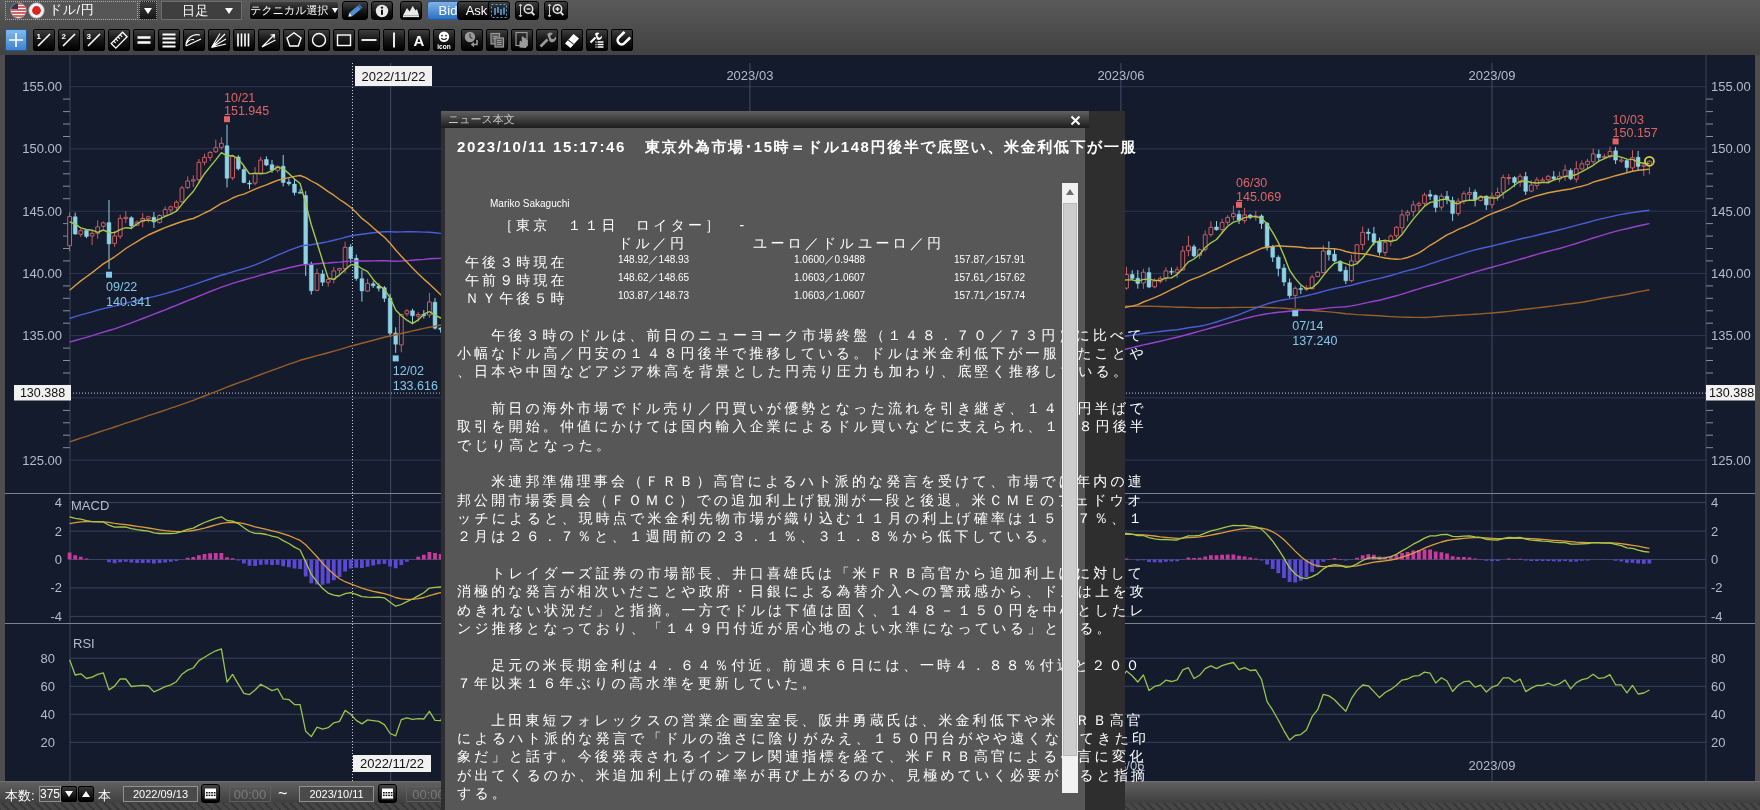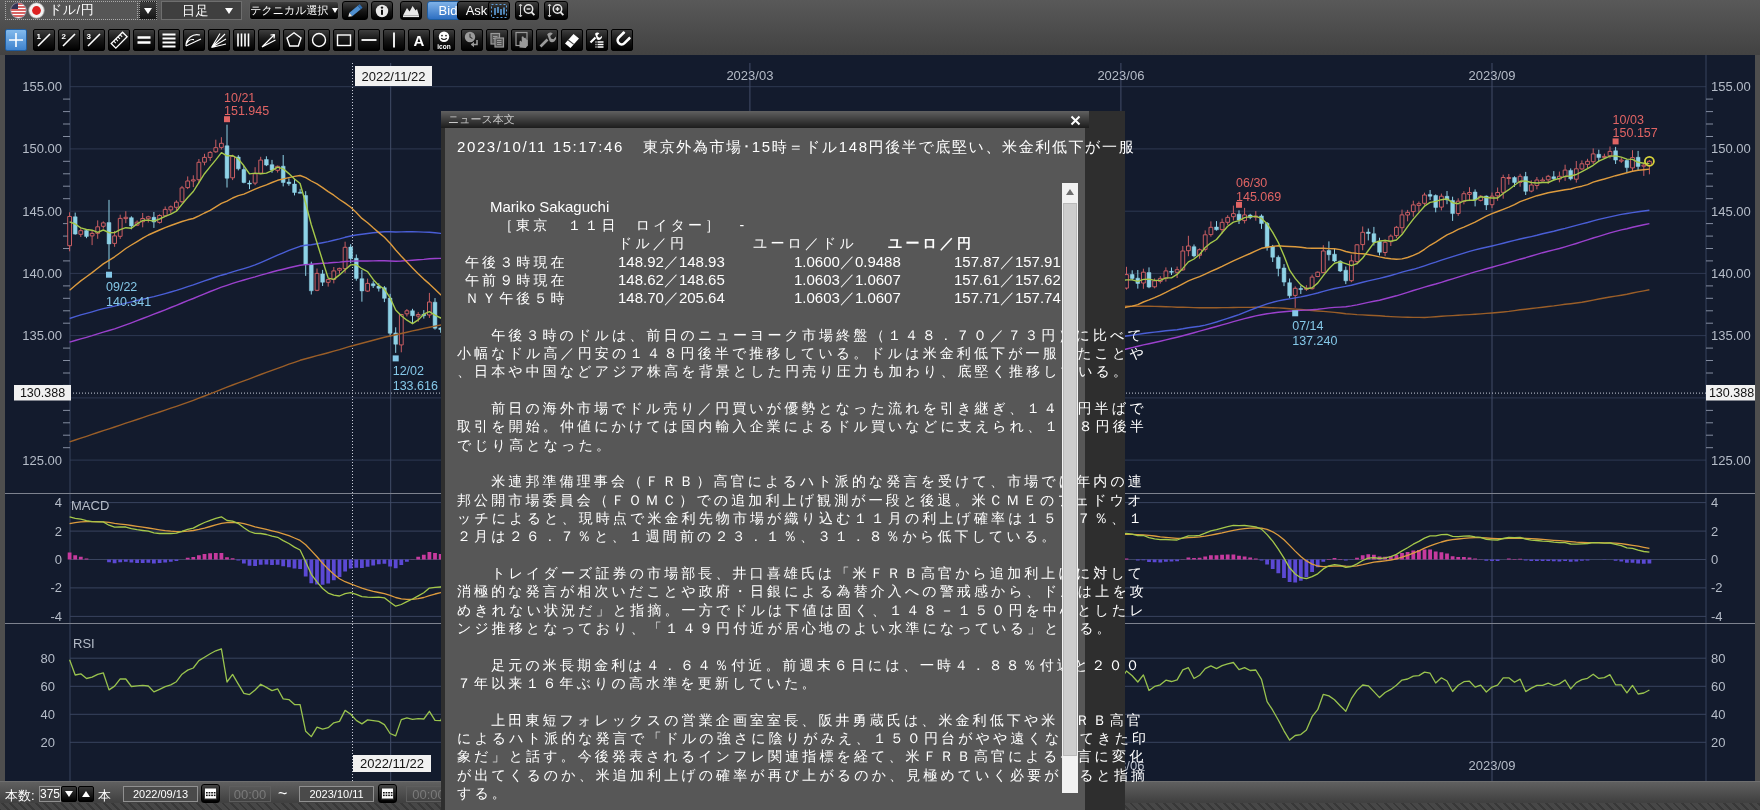--- a/index.html
+++ b/index.html
@@ -13,21 +13,21 @@
 #bbar .hatch{position:absolute;left:0;top:21px;width:1760px;height:8px;background:repeating-linear-gradient(45deg,#383838 0 2px,#474747 2px 6px)}
 .bt{position:absolute;top:5px;color:#fff;font-size:13px;white-space:pre}
 .bbx{position:absolute;top:4px;height:16px;border:1px solid #909090;background:#4A4A4A;color:#fff;font-size:11px;display:flex;align-items:center;justify-content:center;white-space:pre}
 .bbtn{position:absolute;top:4px;width:16px;height:16px;background:linear-gradient(#383838,#000);border:1px solid #000;border-radius:2px;display:flex;align-items:center;justify-content:center}
 .cal{position:absolute;top:2px;width:19px;height:19px;background:linear-gradient(#444,#000);border:1px solid #000;border-radius:3px;display:flex;align-items:center;justify-content:center}
 .tdis{position:absolute;top:4px;height:16px;border:1px solid #5E5E5E;color:#7A7A7A;font-size:13px;display:flex;align-items:center;justify-content:center}
 #pop{position:absolute;left:441px;top:111px;width:684px;height:699px;background:#2E2E2E}
 #ptit{position:absolute;left:0;top:0;width:648px;height:17px;background:linear-gradient(#606060,#1C1C1C);color:#C8C8C8;font-size:11px;line-height:17px;padding-left:7px}
 #pbody{position:absolute;left:4px;top:17px;width:640px;height:682px;background:#575757}
 .ptx{position:absolute;color:#fff;font-size:14px;line-height:18.33px;letter-spacing:3.1px;white-space:pre}
-.ptn{position:absolute;color:#fff;font-size:15px;white-space:pre}
+.ptn{position:absolute;color:#fff;font-size:10px;white-space:pre}
 #psb{position:absolute;left:621px;top:72px;width:16px;height:610px;background:#F2F2F2}
 #psth{position:absolute;left:622px;top:92px;width:14px;height:553px;background:#CDCDCD;border:1px solid #B9B9B9}
 </style></head><body>
 <div id="app">
 <div id="tbar">
       <div class="abs" style="left:5px;top:1px;width:133px;height:19px;background:#565656;border:1px dotted #AAA;display:flex;align-items:flex-end">
         <span style="margin-left:4px;display:inline-flex">
           <svg width="17" height="17" viewBox="0 0 17 17">
             <defs>
               <clipPath id="cus">
@@ -412,36 +412,36 @@
           <rect x="0.5" y="1" width="12" height="11" fill="none" stroke="#333"></rect>
         </svg>
       </div>
       <div class="tdis" style="left:406px;width:45px">00:00</div>
     </div>
     <div id="pop">
       <div id="ptit">ニュース本文<span style="position:absolute;right:8px;top:3px"><svg width="11" height="11" viewBox="0 0 11 11">
             <path d="M1.5 1.5l8 8M9.5 1.5l-8 8" stroke="#fff" stroke-width="2"></path>
           </svg></span></div>
       <div id="pbody"></div>
-      <div class="ptn" style="left:16px;top:27px;font-weight:normal;font-size:15px;letter-spacing:1.6px">2023/10/11 15:17:46<span style="letter-spacing:0">　&nbsp;</span>東京外為市場･15時＝ドル148円後半で底堅い、米金利低下が一服</div>
+      <div class="ptn" style="left:16px;top:27px;font-weight:bold;font-size:15px;letter-spacing:1.6px">2023/10/11 15:17:46<span style="letter-spacing:0">　&nbsp;</span>東京外為市場･15時＝ドル148円後半で底堅い、米金利低下が一服</div>
       <div class="ptn" style="left:49px;top:86.5px;">Mariko Sakaguchi</div>
       <div class="ptx" style="left:58px;top:104.8px;">［東京　１１日　ロイター］　-</div>
       <div class="ptx" style="left:177px;top:123.2px;">ドル／円</div>
       <div class="ptx" style="left:312px;top:123.2px;">ユーロ／ドル</div>
-      <div class="ptx" style="left:447px;top:123.2px;font-weight:bold;">ユーロ／円</div>
+      <div class="ptx" style="left:417px;top:123.2px;">ユーロ／円</div>
       <div class="ptx" style="left:24px;top:141.5px;">午後３時現在</div>
       <div class="ptn" style="left:177px;top:141.5px;">148.92／148.93</div>
       <div class="ptn" style="left:353px;top:141.5px;">1.0600／0.9488</div>
       <div class="ptn" style="left:513px;top:141.5px;">157.87／157.91</div>
       <div class="ptx" style="left:24px;top:159.8px;">午前９時現在</div>
       <div class="ptn" style="left:177px;top:159.8px;">148.62／148.65</div>
       <div class="ptn" style="left:353px;top:159.8px;">1.0603／1.0607</div>
       <div class="ptn" style="left:513px;top:159.8px;">157.61／157.62</div>
       <div class="ptx" style="left:24px;top:178.1px;">ＮＹ午後５時</div>
-      <div class="ptn" style="left:177px;top:178.1px;">148.70／205.64</div>
+      <div class="ptn" style="left:177px;top:178.1px;">103.87／148.73</div>
       <div class="ptn" style="left:353px;top:178.1px;">1.0603／1.0607</div>
       <div class="ptn" style="left:513px;top:178.1px;">157.71／157.74</div>
       <div class="ptx" style="left:16px;top:214.8px;">　　午後３時のドルは、前日のニューヨーク市場終盤（１４８．７０／７３円）に比べて<br>小幅なドル高／円安の１４８円後半で推移している。ドルは米金利低下が一服したことや<br>、日本や中国などアジア株高を背景とした円売り圧力も加わり、底堅く推移している。</div>
       <div class="ptx" style="left:16px;top:288.1px;">　　前日の海外市場でドル売り／円買いが優勢となった流れを引き継ぎ、１４８円半ばで<br>取引を開始。仲値にかけては国内輸入企業によるドル買いなどに支えられ、１４８円後半<br>でじり高となった。</div>
       <div class="ptx" style="left:16px;top:361.4px;">　　米連邦準備理事会（ＦＲＢ）高官によるハト派的な発言を受けて、市場では年内の連<br>邦公開市場委員会（ＦＯＭＣ）での追加利上げ観測が一段と後退。米ＣＭＥのフェドウオ<br>ッチによると、現時点で米金利先物市場が織り込む１１月の利上げ確率は１５．７％、１<br>２月は２６．７％と、１週間前の２３．１％、３１．８％から低下している。</div>
       <div class="ptx" style="left:16px;top:453.1px;">　　トレイダーズ証券の市場部長、井口喜雄氏は「米ＦＲＢ高官から追加利上げに対して<br>消極的な発言が相次いだことや政府・日銀による為替介入への警戒感から、ドルは上を攻<br>めきれない状況だ」と指摘。一方でドルは下値は固く、１４８－１５０円を中心としたレ<br>ンジ推移となっており、「１４９円付近が居心地のよい水準になっている」とみる。</div>
       <div class="ptx" style="left:16px;top:544.8px;">　　足元の米長期金利は４．６４％付近。前週末６日には、一時４．８８％付近と２００<br>７年以来１６年ぶりの高水準を更新していた。</div>
       <div class="ptx" style="left:16px;top:599.7px;">　　上田東短フォレックスの営業企画室室長、阪井勇蔵氏は、米金利低下や米ＦＲＢ高官<br>によるハト派的な発言で「ドルの強さに陰りがみえ、１５０円台がやや遠くなってきた印<br>象だ」と話す。今後発表されるインフレ関連指標を経て、米ＦＲＢ高官による発言に変化<br>が出てくるのか、米追加利上げの確率が再び上がるのか、見極めていく必要があると指摘<br>する。</div>
       <div id="psb"></div>
       <div style="position:absolute;left:621px;top:72px;width:16px;height:18px;background:#F2F2F2;display:flex;align-items:center;justify-content:center">

